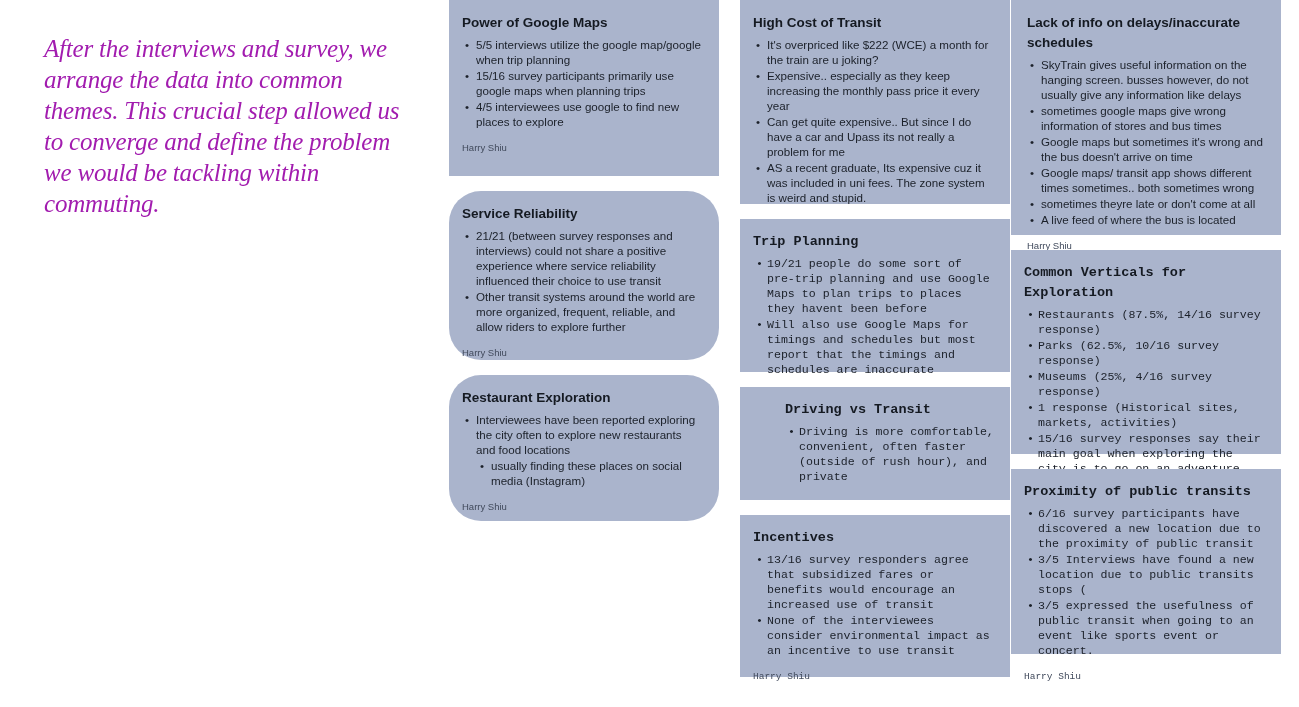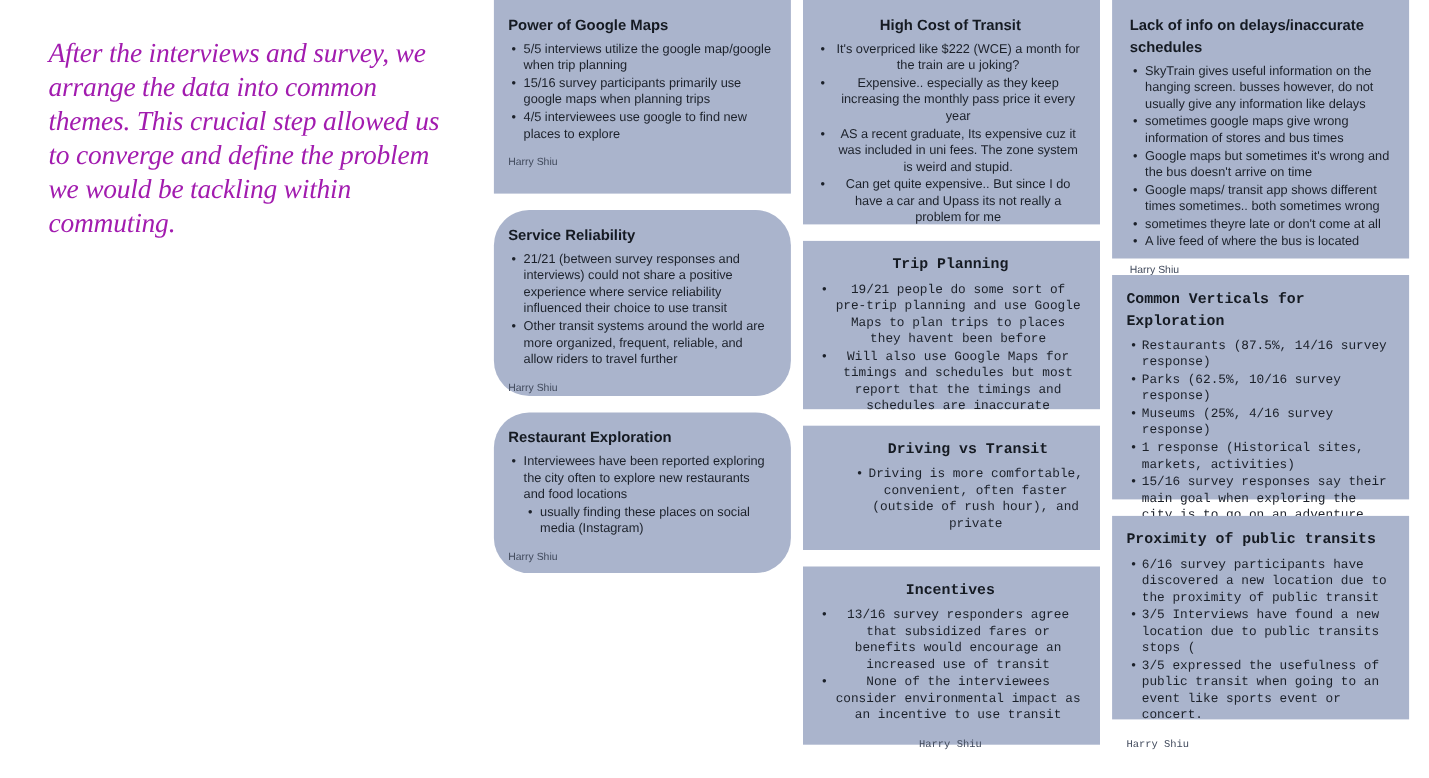--- a/index.html
+++ b/index.html
@@ -36,21 +36,21 @@
     top: 0;
     width: 850px;
     height: 707px;
   }
   .col {
     position: absolute;
     top: 0;
     width: 270px;
   }
   .col-1 { left: 0px; }
-  .col-2 { left: 281px; text-align: center; }
+  .col-2 { left: 291px; }
   .col-3 { left: 562px; }
 
   .card {
     background: #aab4cc;
     box-sizing: border-box;
     padding: 13px 15px 10px 13px;
     margin-bottom: 15px;
     color: #1b1f28;
     position: relative;
   }
@@ -122,21 +122,21 @@
           <li><span class="txt">15/16 survey participants primarily use google maps when planning trips</span></li>
           <li><span class="txt">4/5 interviewees use google to find new places to explore</span></li>
         </ul>
         <div class="author">Harry Shiu</div>
       </div>
 
       <div class="card h-sr sp-1">
         <div class="card-title">Service Reliability</div>
         <ul>
           <li><span class="txt">21/21 (between survey responses and interviews) could not share a positive experience where service reliability influenced their choice to use transit</span></li>
-          <li><span class="txt">Other transit systems around the world are more organized, frequent, reliable, and allow riders to travel further</span></li>
+          <li><span class="txt">Other transit systems around the world are more organized, frequent, reliable, and allow riders to explore further</span></li>
         </ul>
         <div class="author">Harry Shiu</div>
       </div>
 
       <div class="card h-re sp-1">
         <div class="card-title">Restaurant Exploration</div>
         <ul>
           <li>
             <span class="txt">Interviewees have been reported exploring the city often to explore new restaurants and food locations</span>
             <ul>
@@ -147,22 +147,22 @@
         <div class="author">Harry Shiu</div>
       </div>
     </div>
 
     <div class="col col-2">
       <div class="card h-hct">
         <div class="card-title">High Cost of Transit</div>
         <ul>
           <li><span class="txt">It's overpriced like $222 (WCE) a month for the train are u joking?</span></li>
           <li><span class="txt">Expensive.. especially as they keep increasing the monthly pass price it every year</span></li>
+          <li><span class="txt">Can get quite expensive.. But since I do have a car and Upass its not really a problem for me</span></li>
           <li><span class="txt">AS a recent graduate, Its expensive cuz it was included in uni fees. The zone system is weird and stupid.</span></li>
-          <li><span class="txt">Can get quite expensive.. But since I do have a car and Upass its not really a problem for me</span></li>
         </ul>
         <div class="author">Harry Shiu</div>
       </div>
 
       <div class="card h-tp sp-2">
         <div class="card-title">Trip Planning</div>
         <ul>
           <li><span class="txt">19/21 people do some sort of pre-trip planning and use Google Maps to plan trips to places they havent been before</span></li>
           <li><span class="txt">Will also use Google Maps for timings and schedules but most report that the timings and schedules are inaccurate</span></li>
         </ul>

